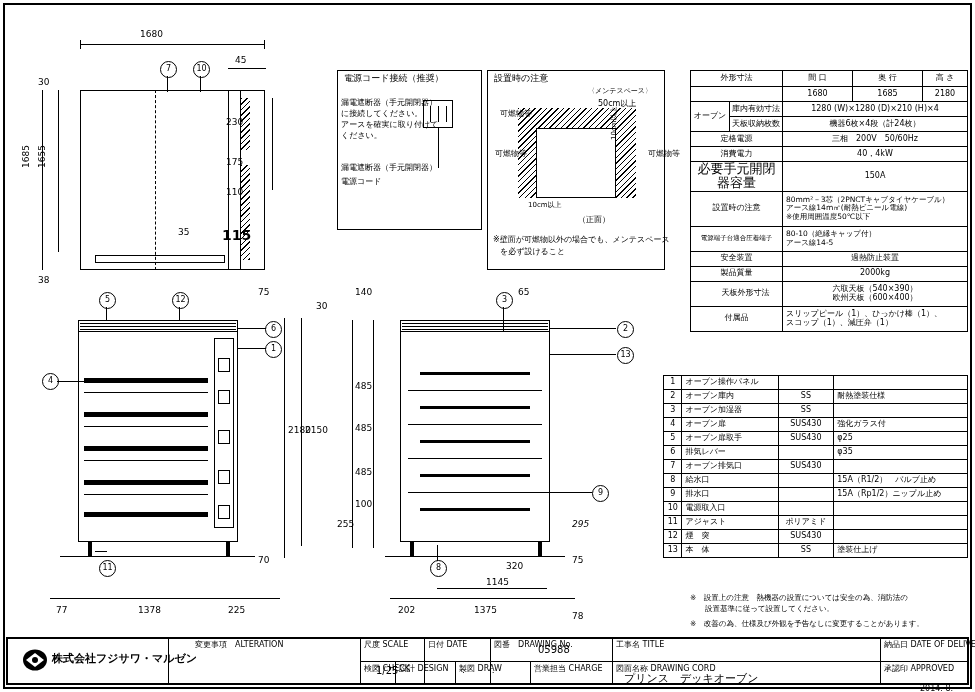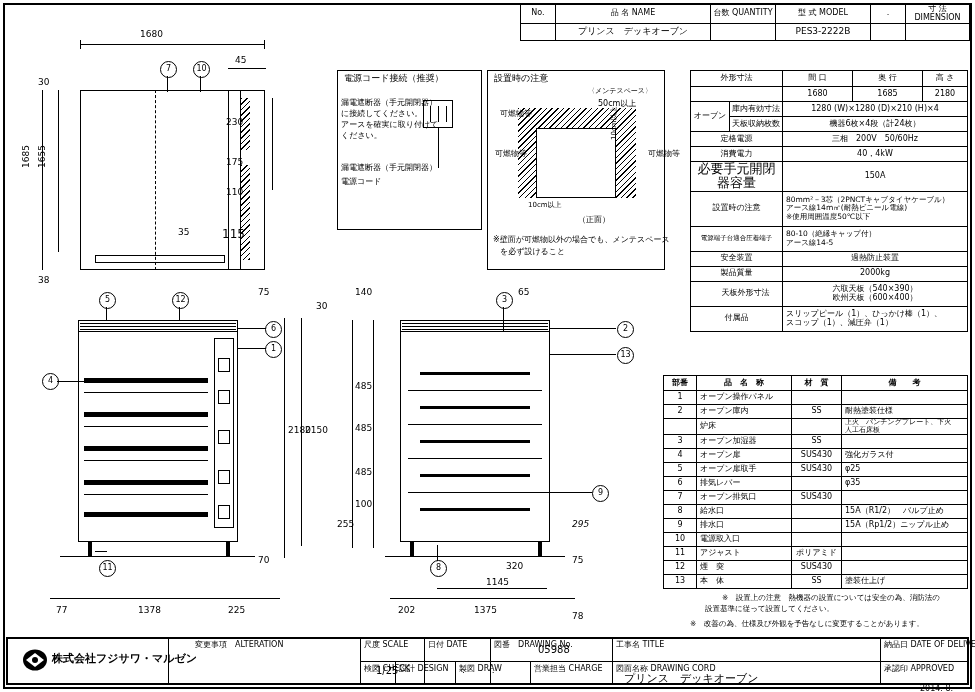--- a/index.html
+++ b/index.html
@@ -18,42 +18,20 @@
   .shelf{position:absolute;background:#000;}
   .panelfill{background:repeating-linear-gradient(0deg,#000 0 1px,#fff 1px 3px);}
 </style>
 </head>
 <body>
 
 <div id="sheet">
 
   <div class="bx" style="left:3px;top:3px;width:969px;height:686px;border-width:2px;"></div>
 
-  <div style="position:absolute;left:520px;top:4px;">
-    <table class="tbl" style="width:450px;">
-      <tbody>
-          <tr>
-        <td style="width:30px;height:14px;">No.</td>
-        <td style="width:150px;">品 名 NAME</td>
-        <td style="width:60px;">台数 QUANTITY</td>
-        <td style="width:90px;">型 式 MODEL</td>
-        <td style="width:30px;">.</td>
-        <td>寸 法 DIMENSION</td>
-      </tr>
-      <tr>
-        <td style="height:16px;"></td>
-        <td style="font-size:9px;">プリンス　デッキオーブン</td>
-        <td></td>
-        <td style="font-size:9px;">PES3-2222B</td>
-        <td></td>
-        <td></td>
-      </tr>
-    </tbody>
-      </table>
-  </div>
 
   <div class="ln" style="left:80px;top:44px;width:185px;height:1px;"></div>
   <div class="ln" style="left:80px;top:40px;width:1px;height:9px;"></div>
   <div class="ln" style="left:264px;top:40px;width:1px;height:9px;"></div>
   <div class="t c" style="left:140px;top:30px;font-size:9px;">1680</div>
 
   <div class="ln" style="left:228px;top:68px;width:38px;height:1px;"></div>
   <div class="t c" style="left:235px;top:56px;font-size:9px;">45</div>
 
   <div class="bx" style="left:80px;top:90px;width:185px;height:180px;"></div>
@@ -71,21 +49,21 @@
   <div class="t" style="left:38px;top:276px;font-size:9px;">38</div>
   <div class="t" style="left:38px;top:78px;font-size:9px;">30</div>
 
   <div class="ln" style="left:272px;top:98px;width:1px;height:52px;"></div>
   <div class="t" style="left:226px;top:118px;font-size:9px;">230</div>
   <div class="ln" style="left:272px;top:150px;width:1px;height:40px;"></div>
   <div class="t" style="left:226px;top:158px;font-size:9px;">175</div>
   <div class="t" style="left:226px;top:188px;font-size:9px;">110</div>
 
   <div class="t" style="left:178px;top:228px;font-size:9px;">35</div>
-  <div class="t" style="left:222px;top:228px;font-size:12px;">115</div>
+  <div class="t" style="left:222px;top:228px;font-size:14px;font-weight:bold;">115</div>
 
   <div class="circ" style="left:160px;top:61px;">7</div>
   <div class="circ" style="left:193px;top:61px;">10</div>
   <div class="ln" style="left:167px;top:76px;width:1px;height:16px;"></div>
   <div class="ln" style="left:200px;top:76px;width:1px;height:16px;"></div>
 
   <div class="bx" style="left:337px;top:70px;width:145px;height:160px;"></div>
   <div class="t" style="left:344px;top:74px;font-size:9px;text-align:center;">電源コード接続（推奨）</div>
   <div class="t" style="left:341px;top:99px;font-size:8px;">漏電遮断器（手元開閉器）</div>
   <div class="t" style="left:341px;top:110px;font-size:8px;">に接続してください。</div>
@@ -277,45 +255,33 @@
   <div class="t" style="left:398px;top:606px;font-size:9px;">202</div>
   <div class="t" style="left:474px;top:606px;font-size:9px;">1375</div>
   <div class="t" style="left:506px;top:562px;font-size:9px;">320</div>
   <div class="t" style="left:486px;top:578px;font-size:9px;">1145</div>
   <div class="ln" style="left:390px;top:598px;width:185px;height:1px;"></div>
   <div class="ln" style="left:437px;top:588px;width:110px;height:1px;"></div>
 
   <div style="position:absolute;left:663px;top:375px;">
     <table class="tbl" style="width:305px;">
       <tbody>
-          <tr>
-        <th style="width:28px;height:14px;">部番</th>
-        <th style="width:90px;">品　名　称</th>
-        <th style="width:45px;">材　質</th>
-        <th>備　　考</th>
-      </tr>
       <tr>
             <td style="height:13px;">1</td>
             <td class="lft">オーブン操作パネル</td>
             <td></td>
             <td class="lft"></td>
           </tr>
       <tr>
             <td style="height:13px;">2</td>
             <td class="lft">オーブン庫内</td>
             <td>SS</td>
             <td class="lft">耐熱塗装仕様</td>
           </tr>
       <tr>
-            <td style="height:13px;"></td>
-            <td class="lft">炉床</td>
-            <td></td>
-            <td class="lft" style="font-size:7px;">上火　パンチングプレート、下火　人工石床板</td>
-          </tr>
-      <tr>
             <td style="height:13px;">3</td>
             <td class="lft">オーブン加湿器</td>
             <td>SS</td>
             <td class="lft"></td>
           </tr>
       <tr>
             <td style="height:13px;">4</td>
             <td class="lft">オーブン扉</td>
             <td>SUS430</td>
             <td class="lft">強化ガラス付</td>
@@ -371,21 +337,21 @@
       <tr>
             <td style="height:13px;">13</td>
             <td class="lft">本　体</td>
             <td>SS</td>
             <td class="lft">塗装仕上げ</td>
           </tr>
     </tbody>
       </table>
   </div>
 
-  <div class="t" style="left:690px;top:594px;font-size:7.5px;margin-left:32px;">※　設置上の注意　熱機器の設置については安全の為、消防法の</div>
+  <div class="t" style="left:690px;top:594px;font-size:7.5px;">※　設置上の注意　熱機器の設置については安全の為、消防法の</div>
   <div class="t" style="left:690px;top:605px;font-size:7.5px;">　　設置基準に従って設置してください。</div>
   <div class="t" style="left:690px;top:620px;font-size:7.5px;">※　改善の為、仕様及び外観を予告なしに変更することがあります。</div>
 
   <div class="bx" style="left:6px;top:637px;width:963px;height:48px;border-width:2px;"></div>
   <div class="ln" style="left:168px;top:637px;width:1px;height:48px;"></div>
   <div class="ln" style="left:360px;top:637px;width:1px;height:48px;"></div>
   <div class="ln" style="left:424px;top:637px;width:1px;height:48px;"></div>
   <div class="ln" style="left:490px;top:637px;width:1px;height:48px;"></div>
   <div class="ln" style="left:612px;top:637px;width:1px;height:48px;"></div>
   <div class="ln" style="left:880px;top:637px;width:1px;height:48px;"></div>

